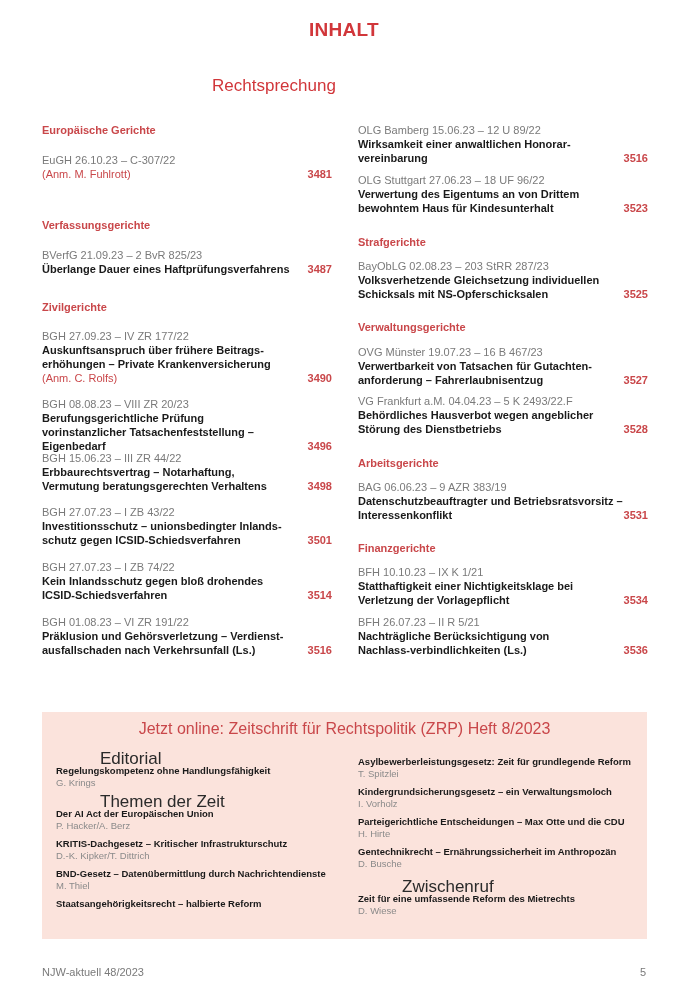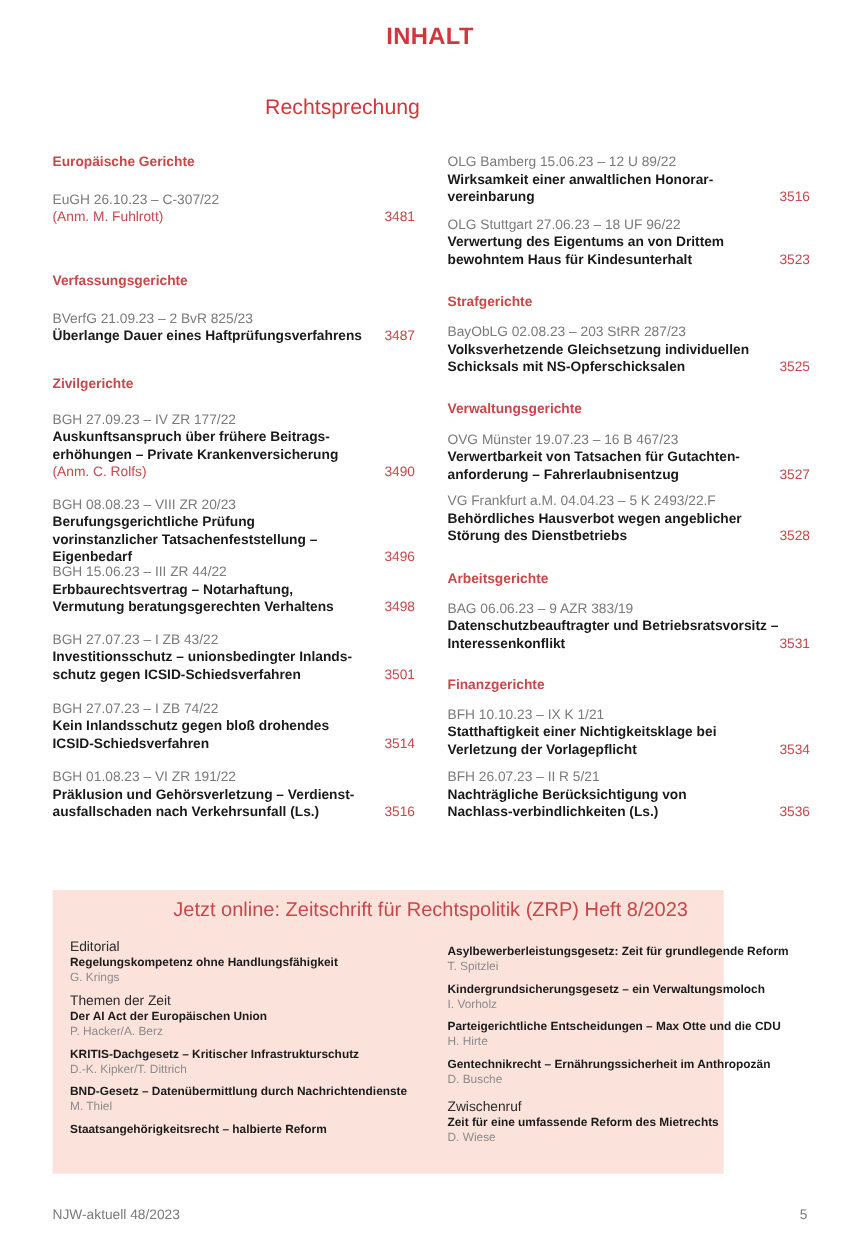--- a/index.html
+++ b/index.html
@@ -7,28 +7,28 @@
   .title { position:absolute; top:19px; left:0; width:688px; text-align:center; font-size:19px; font-weight:bold; color:#d1363a; letter-spacing:0.3px; }
   .subtitle { position:absolute; top:76px; left:0; width:548px; text-align:center; font-size:17px; color:#d1363a; }
   .col { position:absolute; top:0; }
   .col-left { left:42px; width:290px; }
   .col-right { left:358px; width:290px; }
   .sec { position:absolute; font-size:11px; font-weight:bold; color:#c9474a; }
   .entry { position:absolute; width:290px; }
   .cite { font-size:11px; color:#7a7a7a; line-height:14px; }
   .etitle { font-size:11px; font-weight:bold; color:#1a1a1a; line-height:14px; width:245px; }
   .anm { font-size:11px; color:#c9474a; line-height:14px; }
-  .page { position:absolute; right:0; bottom:0; font-size:11px; color:#c9474a; line-height:14px; }
-  .box { position:absolute; left:42px; top:712px; width:537px; height:227px; background:#fbe3dc; }
+  .page { position:absolute; right:0; bottom:0; font-size:11px; color:#c9474a; line-height:14px;font-weight:bold; }
+  .box { position:absolute; left:42px; top:712px; width:605px; height:227px; background:#fbe3dc; }
   .box-title { position:absolute; top:8px; left:0; width:605px; text-align:center; font-size:16px; color:#c9474a; }
   .bcol { position:absolute; top:40px; width:290px; }
   .bcol-left { left:14px; }
   .bcol-right { left:316px; }
   .bitem { margin-bottom:6px; }
-  .bhead { font-size:11px; color:#2a2a2a; line-height:13px; }
+  .bhead { font-size:17px; color:#2a2a2a; line-height:13px;margin-left:44px; }
   .btitle { font-size:9.5px; font-weight:bold; color:#1a1a1a; line-height:12px; }
   .bauth { font-size:9.5px; color:#8a8a8a; line-height:12px; }
   .footer-left { position:absolute; left:42px; top:966px; font-size:11px; color:#7a7a7a; }
   .footer-right { position:absolute; right:42px; top:966px; font-size:11px; color:#7a7a7a; }
 </style>
 </head>
 <body>
 
 <div class="title">INHALT</div>
 <div class="subtitle">Rechtsprechung</div>

